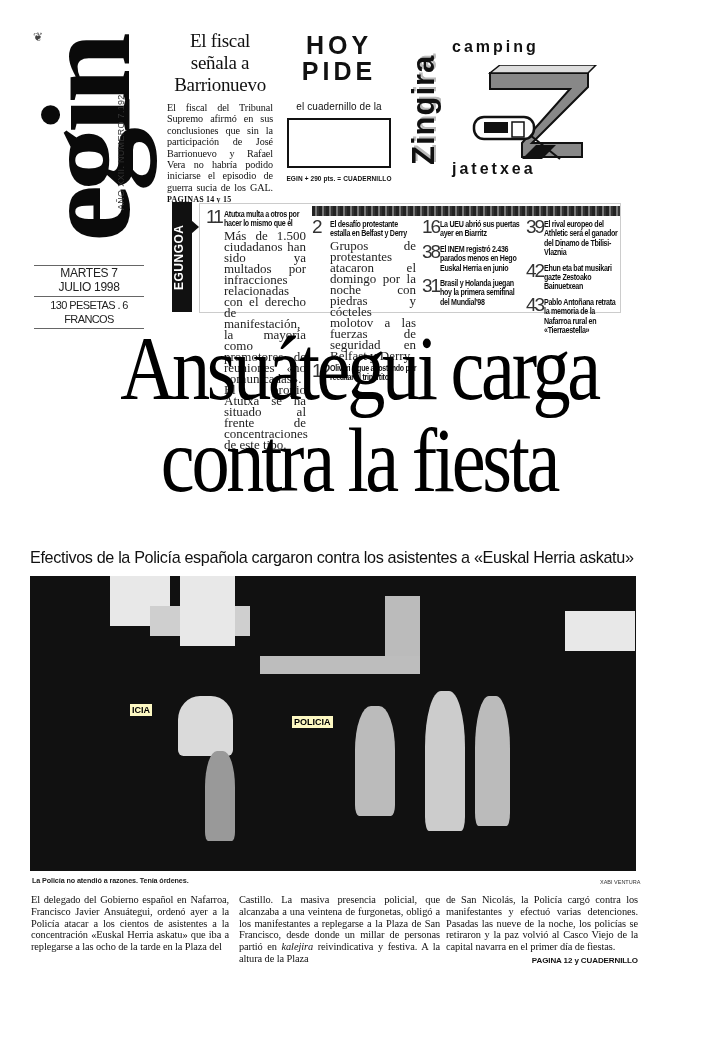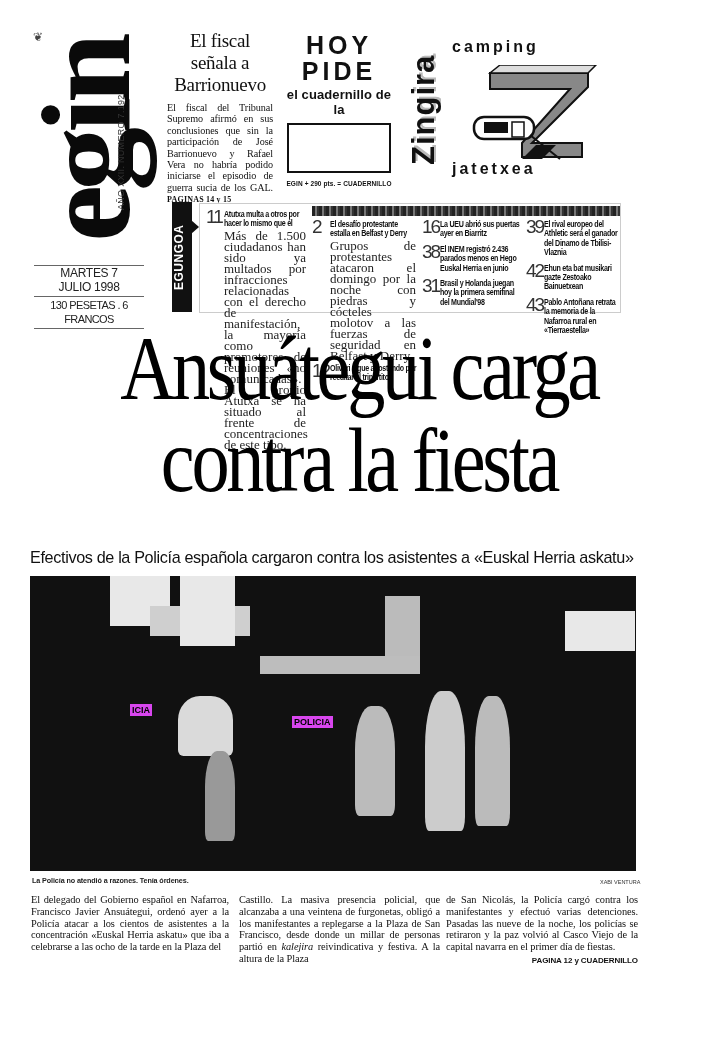--- a/index.html
+++ b/index.html
@@ -30,21 +30,21 @@
 
   
   .fiscal { left: 167px; top: 30px; width: 106px; }
   .fiscal h2 { font-size: 19px; font-weight: 400; line-height: 22px; text-align: center; letter-spacing: -0.3px; }
   .fiscal p { font-size: 10.2px; line-height: 11.4px; text-align: justify; margin-top: 6px; letter-spacing: -0.1px; }
   .fiscal .pg { font-family: Liberation Serif, serif; font-weight: bold; font-size: 8px; letter-spacing: 0.2px; margin-top: 12px; }
 
   
   .pide { left: 280px; top: 32px; width: 118px; text-align: center; font-family: "Liberation Sans", sans-serif; }
   .pide .big { font-weight: 900; font-size: 25px; line-height: 26px; letter-spacing: 4px; }
-  .pide .small { font-weight: 700; font-size: 13px; margin-top: 3px; letter-spacing: 0.1px; }
+  .pide .small { font-weight: 400; font-size: 10px; margin-top: 17px; letter-spacing: 0.1px; }
   .pide .box { margin: 6px auto 0; width: 104px; height: 50px; border: 2px solid #111; }
   .pide .foot { font-weight: bold; font-size: 6.5px; margin-top: 7px; letter-spacing: 0.1px; }
 
   
   .zingira-vert {
     left: 406px; top: 30px; width: 34px; height: 160px;
     writing-mode: vertical-rl; transform: rotate(180deg);
     font-family: "Liberation Sans", sans-serif; font-weight: 900; font-size: 31px;
     letter-spacing: 1px; color: #111; text-align: center;
     text-shadow: 2px 2px 0 #bbb;
@@ -78,21 +78,21 @@
   }
   .subhead {
     left: 30px; top: 548px; width: 610px;
     font-family: "Liberation Sans", sans-serif; font-size: 16.2px; letter-spacing: -0.35px; color: #111;
   }
 
   
   .photo { left: 30px; top: 576px; width: 606px; height: 295px; background: #111; overflow: hidden; }
   .photo .bldg { position: absolute; background: #e8e8e8; }
   .photo .crowd { position: absolute; background: #dadada; border-radius: 40% 40% 10% 10%; }
-  .photo .sign { position: absolute; background: #d946ef; color: #000; font-family: "Liberation Sans", sans-serif; font-weight: 900; font-size: 9px; padding: 1px 2px; }
+  .photo .sign { position: absolute; background: #fef9c3; color: #000; font-family: "Liberation Sans", sans-serif; font-weight: 900; font-size: 9px; padding: 1px 2px; }
 
   .caption { left: 32px; top: 876px; font-family: "Liberation Sans", sans-serif; font-weight: bold; font-size: 7.2px; letter-spacing: -0.1px; color: #222; }
   .credit { left: 600px; top: 879px; font-family: "Liberation Sans", sans-serif; font-size: 5.5px; color: #333; }
 
   
   .body-col { top: 894px; width: 200px; font-size: 10.4px; line-height: 11.8px; text-align: justify; color: #111; letter-spacing: -0.1px; }
   .c1 { left: 31px; width: 198px; }
   .c2 { left: 239px; width: 201px; }
   .c3 { left: 446px; width: 192px; }
   .body-col .pg { font-family: "Liberation Sans", sans-serif; font-weight: bold; font-size: 8px; float: right; margin-top: 2px; }
@@ -216,15 +216,15 @@
   <div class="crowd" style="left:175px; top:175px; width:30px; height:90px; background:#999;"></div>
   <div class="crowd" style="left:325px; top:130px; width:40px; height:110px; background:#bbb;"></div>
   <div class="crowd" style="left:395px; top:115px; width:40px; height:140px; background:#ccc;"></div>
   <div class="crowd" style="left:445px; top:120px; width:35px; height:130px; background:#bbb;"></div>
   <div class="sign" style="left:100px; top:128px;">ICIA</div>
   <div class="sign" style="left:262px; top:140px;text-align:center;">POLICIA</div>
 </div>
 <div class="abs caption">La Policía no atendió a razones. Tenía órdenes.</div>
 <div class="abs credit">XABI VENTURA</div>
 
-<div class="abs body-col c1">El delegado del Gobierno español en Nafarroa, Francisco Javier Ansuátegui, ordenó ayer a la Policía atacar a los cientos de asistentes a la concentración «Euskal Herria askatu» que iba a celebrarse a las ocho de la tarde en la Plaza del</div>
+<div class="abs body-col c1">El delegado del Gobierno español en Nafarroa, Francisco Javier Ansuátegui, ordenó ayer a la Policía atacar a los cientos de asistentes a la concentración «Euskal Herria askatu» que iba a replegarse a las ocho de la tarde en la Plaza del</div>
 <div class="abs body-col c2"><span>Castillo. La masiva presencia policial, que alcanzaba a una veintena de furgonetas, obligó a los manifestantes a replegarse a la Plaza de San Francisco, desde donde un millar de personas partió en </span><em>kalejira</em><span> reivindicativa y festiva. A la altura de la Plaza</span></div>
 <div class="abs body-col c3"><span>de San Nicolás, la Policía cargó contra los manifestantes y efectuó varias detenciones. Pasadas las nueve de la noche, los policías se retiraron y la paz volvió al Casco Viejo de la capital navarra en el primer día de fiestas.</span> <span class="pg">PAGINA 12 y CUADERNILLO</span></div>
 
 </body></html>

